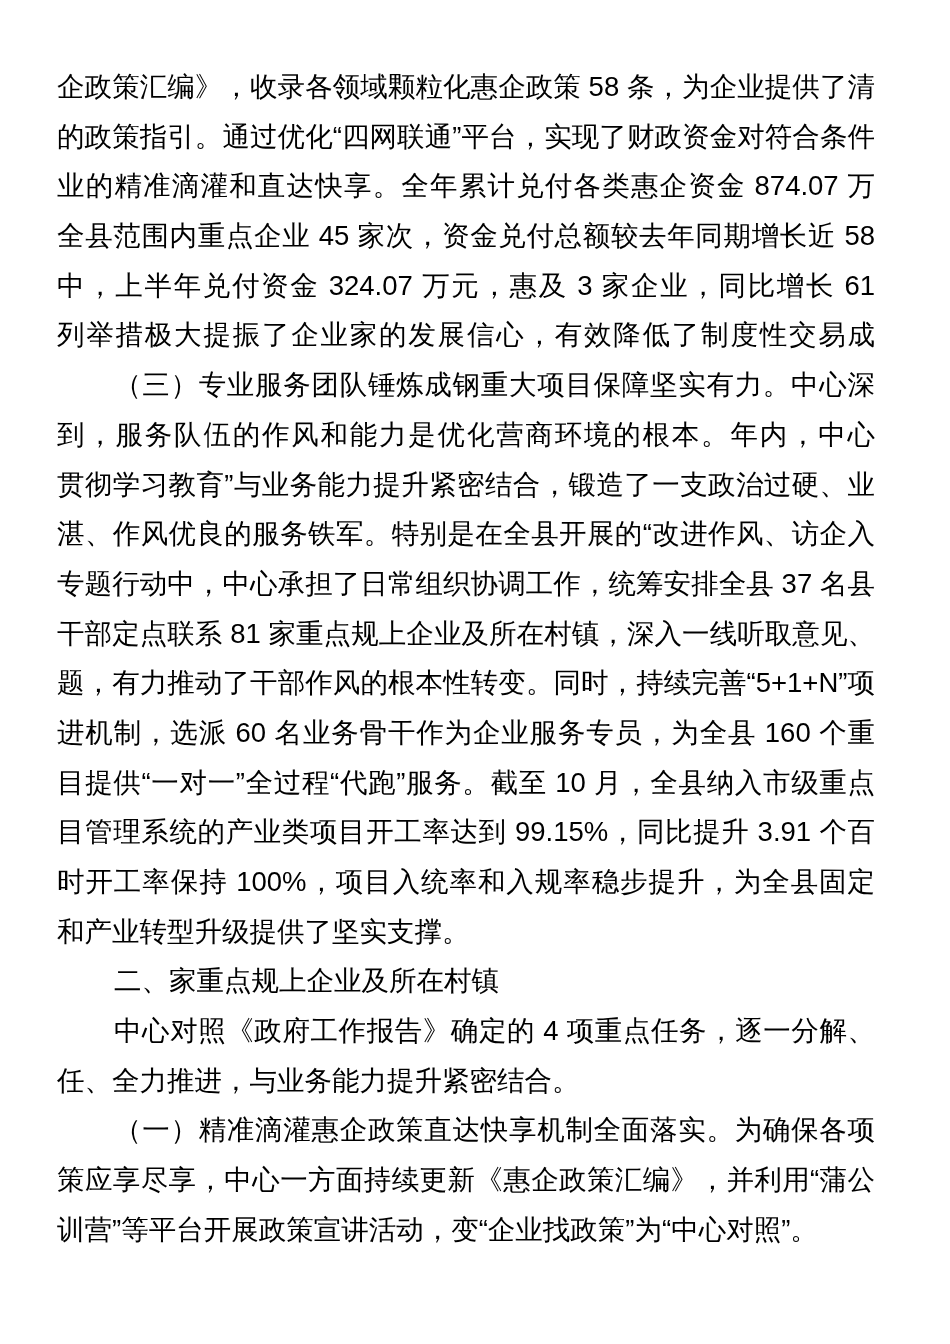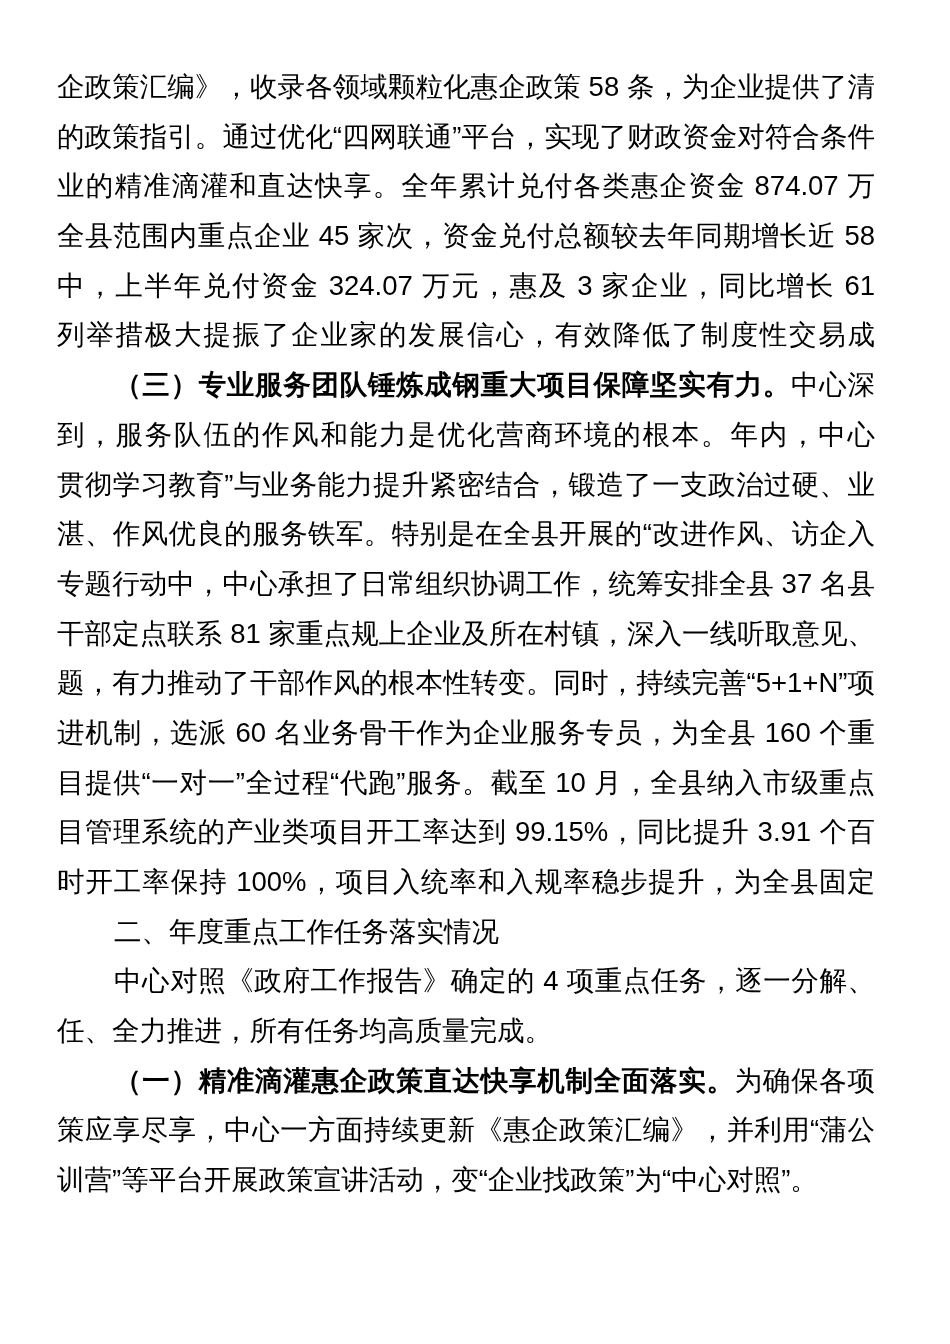--- a/index.html
+++ b/index.html
@@ -42,21 +42,21 @@
     text-align-last: left;
     -moz-text-align-last: left;
   }
   .line.indent {
     text-indent: 57px;
   }
   .run {
     font-weight: 400;
   }
   .run.bold {
-    font-weight: 700;
+    font-weight: 400;
   }
 </style>
 </head>
 <body>
 
 <div class="doc-page">
   <div class="doc-body">
       <div class="paragraph">
         <div class="line"><span class="run">企政策汇编》，收录各领域颗粒化惠企政策 58 条，为企业提供了清晰明了</span></div>
         <div class="line"><span class="run">的政策指引。通过优化“四网联通”平台，实现了财政资金对符合条件企</span></div>
@@ -70,27 +70,28 @@
         <div class="line"><span class="run">到，服务队伍的作风和能力是优化营商环境的根本。年内，中心将“深入</span></div>
         <div class="line"><span class="run">贯彻学习教育”与业务能力提升紧密结合，锻造了一支政治过硬、业务精</span></div>
         <div class="line"><span class="run">湛、作风优良的服务铁军。特别是在全县开展的“改进作风、访企入村”</span></div>
         <div class="line"><span class="run">专题行动中，中心承担了日常组织协调工作，统筹安排全县 37 名县级领导</span></div>
         <div class="line"><span class="run">干部定点联系 81 家重点规上企业及所在村镇，深入一线听取意见、解决难</span></div>
         <div class="line"><span class="run">题，有力推动了干部作风的根本性转变。同时，持续完善“5+1+N”项目推</span></div>
         <div class="line"><span class="run">进机制，选派 60 名业务骨干作为企业服务专员，为全县 160 个重点在建项</span></div>
         <div class="line"><span class="run">目提供“一对一”全过程“代跑”服务。截至 10 月，全县纳入市级重点项</span></div>
         <div class="line"><span class="run">目管理系统的产业类项目开工率达到 99.15%，同比提升 3.91 个百分点，按</span></div>
         <div class="line"><span class="run">时开工率保持 100%，项目入统率和入规率稳步提升，为全县固定资产投资</span></div>
+        <div class="line last"><span class="run">和产业转型升级提供了坚实支撑。</span></div>
       </div>
       <div class="paragraph">
-        <div class="line last indent"><span class="run">二、年度重点工作任务落实情况</span></div>
+        <div class="line last indent"><span class="run">二、家重点规上企业及所在村镇</span></div>
       </div>
       <div class="paragraph">
         <div class="line indent"><span class="run">中心对照《政府工作报告》确定的 4 项重点任务，逐一分解、压实责</span></div>
-        <div class="line last"><span class="run">任、全力推进，所有任务均高质量完成。</span></div>
+        <div class="line last"><span class="run">任、全力推进，与业务能力提升紧密结合。</span></div>
       </div>
       <div class="paragraph">
         <div class="line indent"><span class="run bold">（一）精准滴灌惠企政策直达快享机制全面落实。</span><span class="run">为确保各项惠企政</span></div>
         <div class="line"><span class="run">策应享尽享，中心一方面持续更新《惠企政策汇编》，并利用“蒲公英特</span></div>
         <div class="line last"><span class="run">训营”等平台开展政策宣讲活动，变“企业找政策”为“中心对照”。</span></div>
       </div>
     </div>
 </div>
 
 </body></html>

